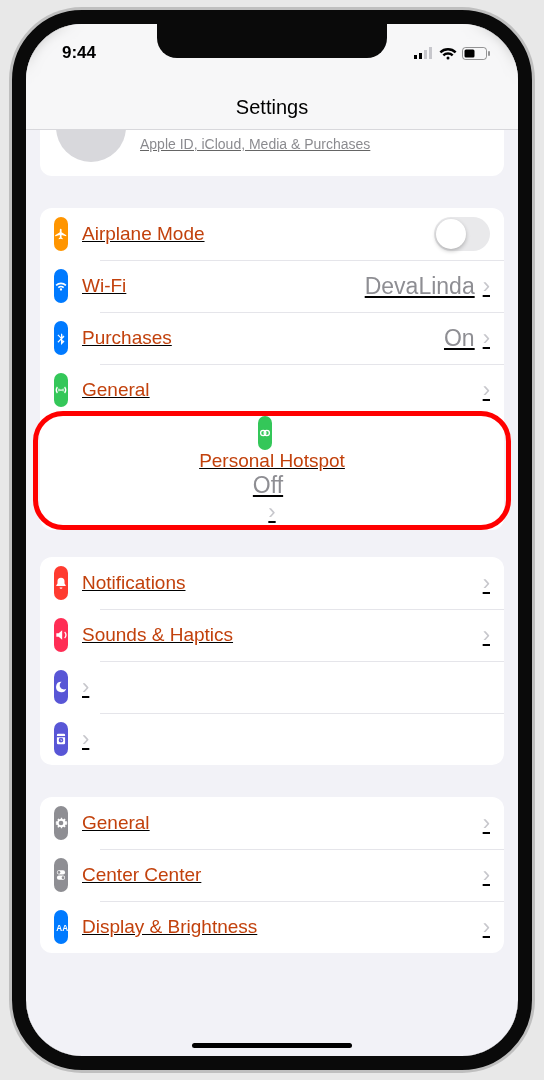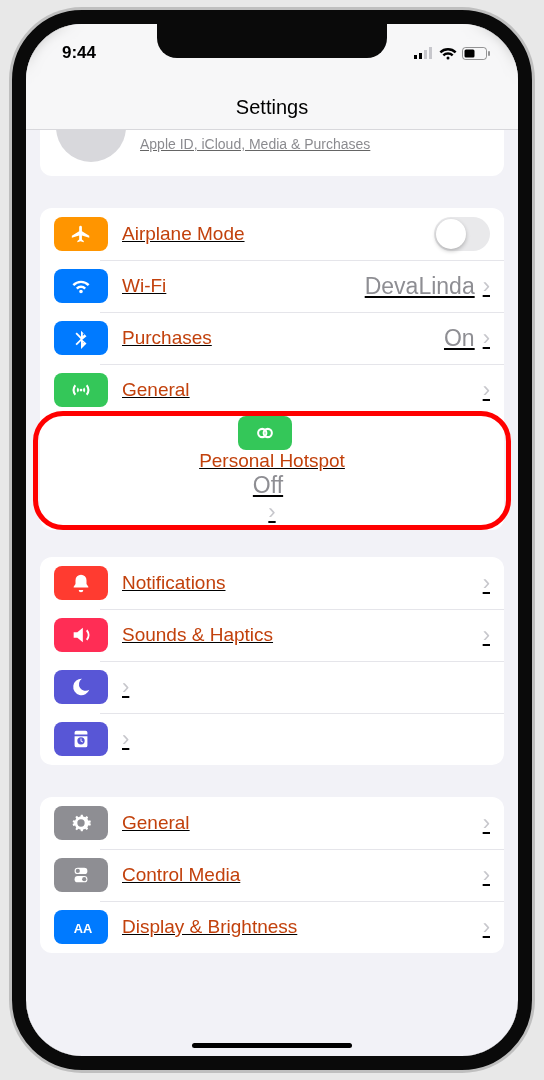--- a/index.html
+++ b/index.html
@@ -75,21 +75,21 @@
       min-height: 52px;
       padding: 6px 14px 6px 14px;
       position: relative;
     }
     .row + .row::before {
       content: '';
       position: absolute; top: 0; left: 60px; right: 0;
       height: 1px; background: #e5e5ea;
     }
     .icon-box {
-      width: 54px; height: 34px; border-radius: 8px;
+      width: 14px; height: 34px; border-radius: 8px;
       display: flex; align-items: center; justify-content: center;
       flex-shrink: 0; margin-right: 14px;
       color: #fff;
     }
     .icon-box svg { width: 22px; height: 22px; }
     .row-label { font-size: 19px; color: #c2410c; flex: 1; }
     .row-value { font-size: 23px; color: #8e8e93; margin-right: 8px; }
     .chevron { color: #c7c7cc; font-size: 22px; font-weight: 300; }
     .toggle {
       width: 56px; height: 34px; border-radius: 17px;
@@ -276,21 +276,21 @@
 
         <div class="row">
           <div class="icon-box bg-gray">
             <svg viewBox="0 0 24 24" fill="currentColor">
                 <rect x="5" y="4" width="14" height="7" rx="3.5"></rect>
                 <rect x="5" y="13" width="14" height="7" rx="3.5"></rect>
                 <circle cx="8.5" cy="7.5" r="2.3" fill="#8e8e93"></circle>
                 <circle cx="15.5" cy="16.5" r="2.3" fill="#8e8e93"></circle>
               </svg>
           </div>
-          <span class="row-label">Control Media</span>
+          <span class="row-label">Center Center</span>
           <span class="chevron">›</span>
         </div>
 
         <div class="row">
           <div class="icon-box bg-bluel">
             <svg viewBox="0 0 24 24" fill="currentColor">
                 <text x="4" y="18" font-size="14" font-weight="700" fill="#fff">AA</text>
               </svg>
           </div>
           <span class="row-label">Display &amp; Brightness</span>

